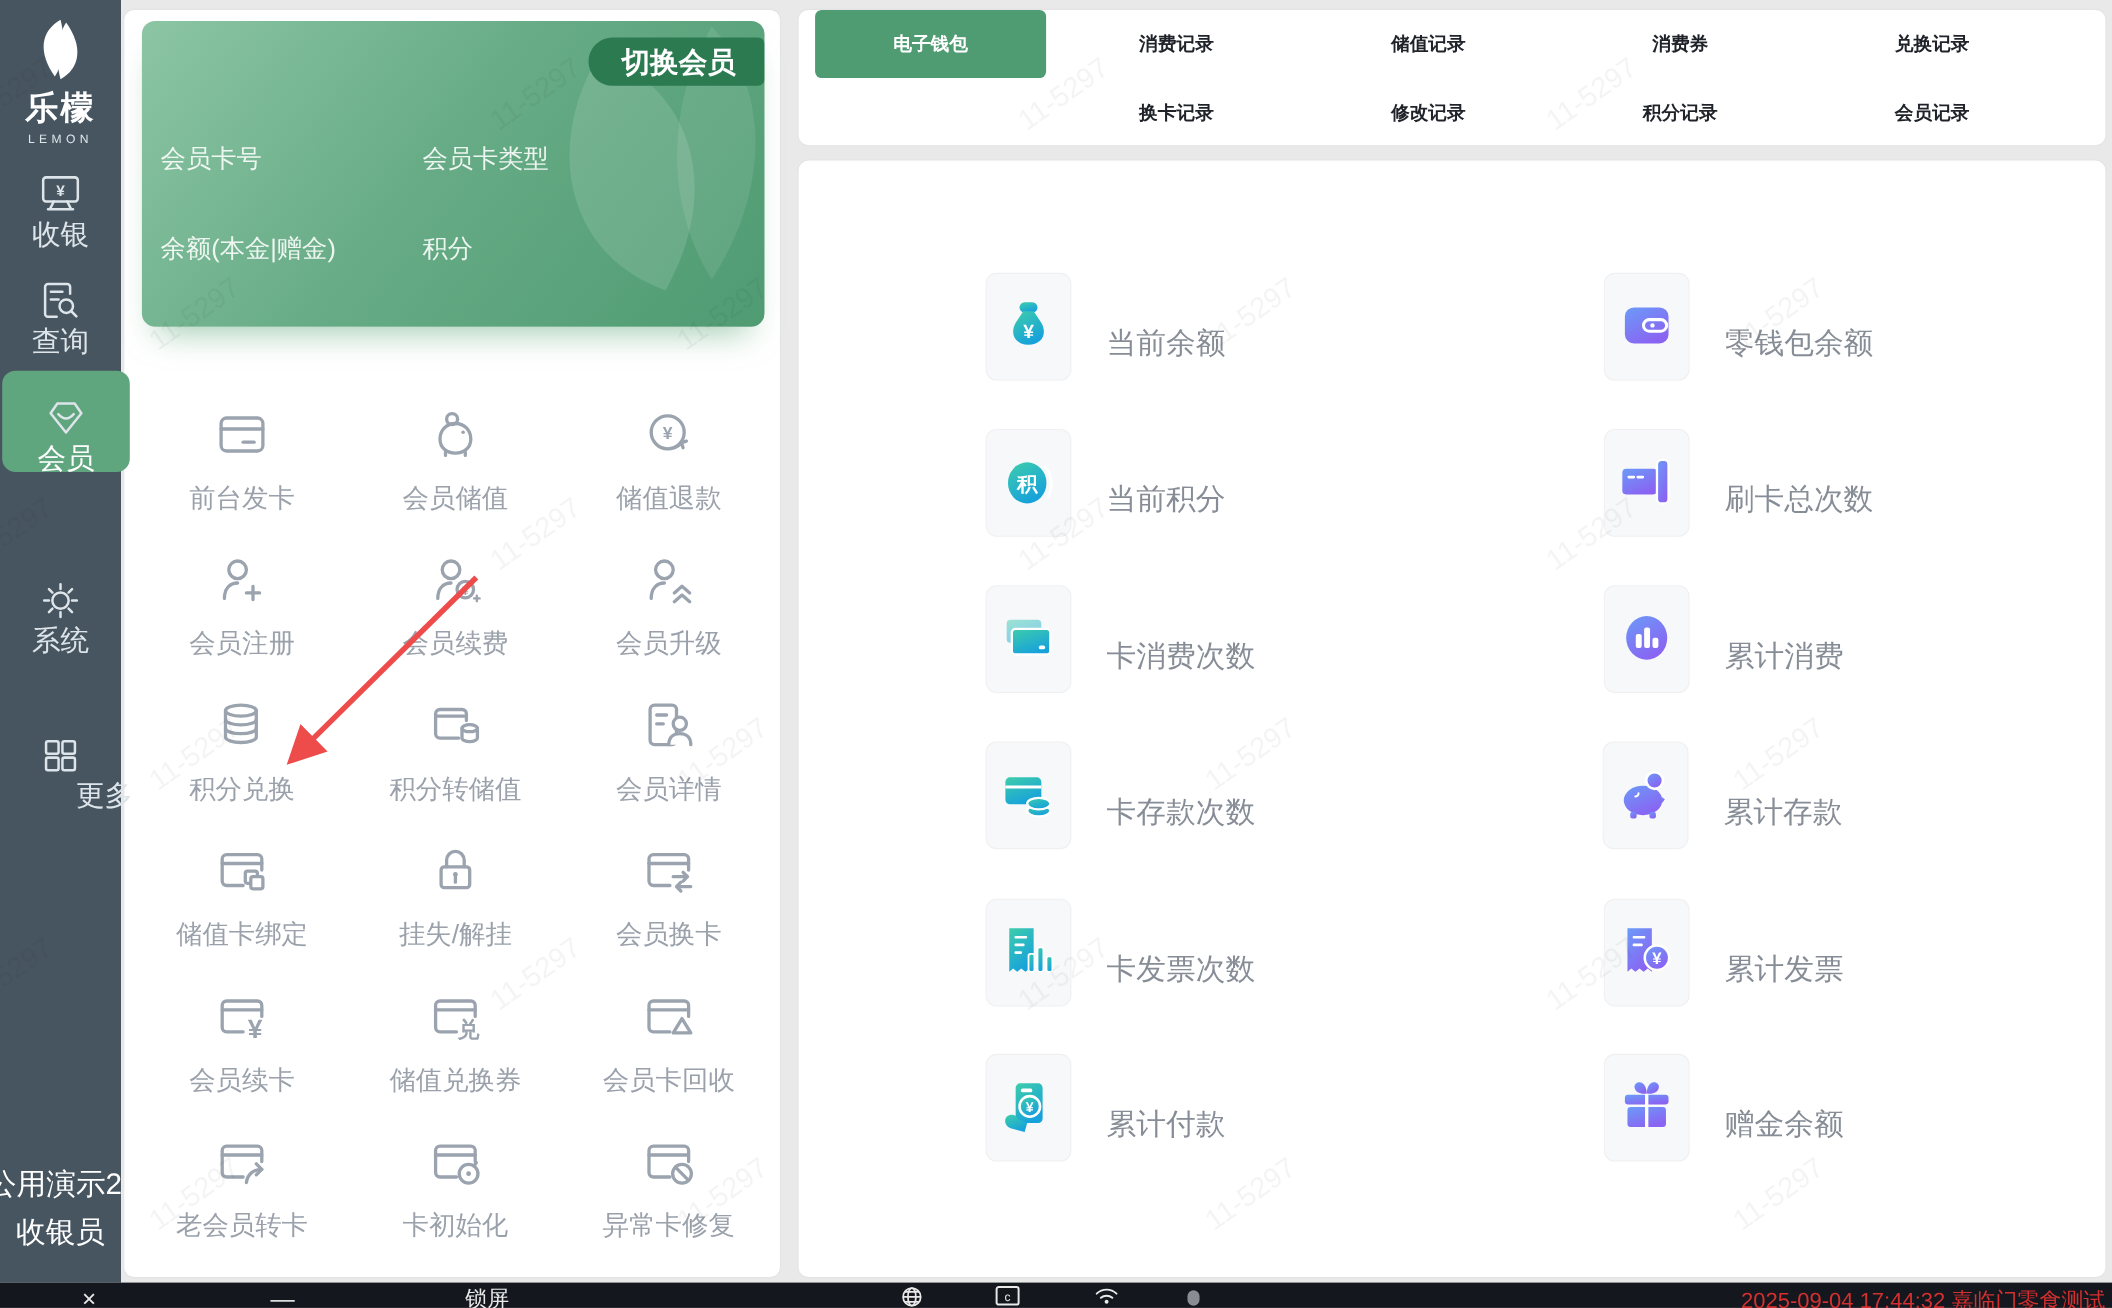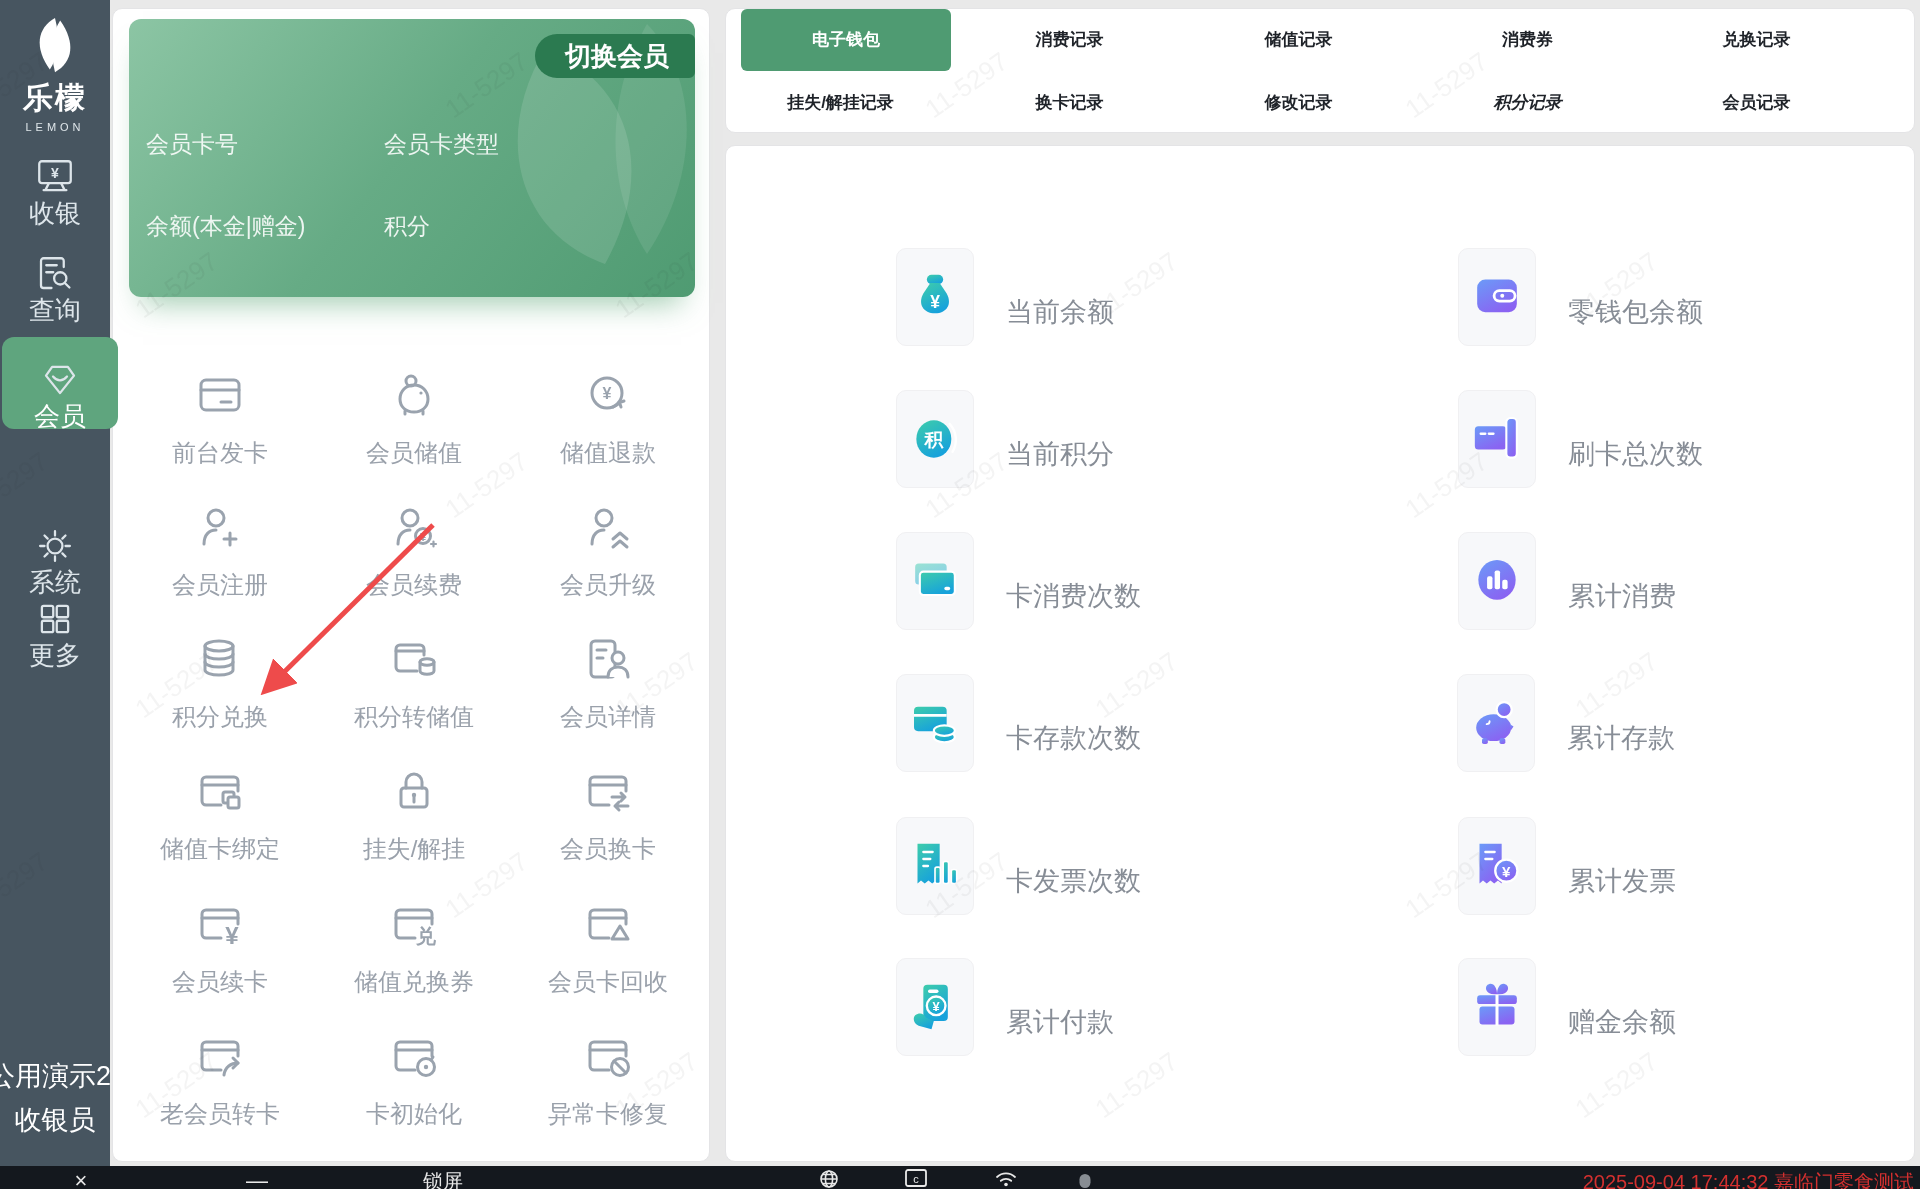--- a/index.html
+++ b/index.html
@@ -114,21 +114,21 @@
           </svg></span>
         <span class="nlabel">会员</span>
       </div>
       <div class="nav-item" style="top: 503px;">
         <span class="nicon"><svg width="42" height="42" viewBox="0 0 48 48" fill="none" stroke="#DDE5EA" stroke-width="2.6" stroke-linecap="round" stroke-linejoin="round">
             <circle cx="24" cy="24" r="8.5"></circle>
             <path d="M24 7 v5 M24 36 v5 M7 24 h5 M36 24 h5 M12 12 l3.6 3.6 M32.4 32.4 L36 36 M36 12 l-3.6 3.6 M15.6 32.4 L12 36"></path>
           </svg></span>
         <span class="nlabel">系统</span>
       </div>
-      <div class="nav-item" style="top: 576px;">
+      <div class="nav-item" style="top: 644px; padding-left: 40px;">
         <span class="nicon"><svg width="42" height="42" viewBox="0 0 48 48" fill="none" stroke="#DDE5EA" stroke-width="2.6" stroke-linecap="round" stroke-linejoin="round">
             <rect x="9" y="9" width="13" height="13" rx="2"></rect>
             <rect x="26" y="9" width="13" height="13" rx="2"></rect>
             <rect x="9" y="26" width="13" height="13" rx="2"></rect>
             <rect x="26" y="26" width="13" height="13" rx="2"></rect>
           </svg></span>
         <span class="nlabel">更多</span>
       </div>
     </div>
   <div id="sidebar-footer">
@@ -355,24 +355,23 @@
     <line x1="320" y1="516" x2="154" y2="680" stroke="#EE4B4B" stroke-width="5" marker-end="url(#ah)"></line>
   </svg>
 </div>
 
 <div id="tabs-panel" class="panel">
     <div class="tab active" style="top: 0px; left: 15px;">电子钱包</div>
     <div class="tab" style="top: 0px; left: 229px;">消费记录</div>
     <div class="tab" style="top: 0px; left: 458px;">储值记录</div>
     <div class="tab" style="top: 0px; left: 687px;">消费券</div>
     <div class="tab" style="top: 0px; left: 916px;">兑换记录</div>
-    <div class="tab" style="top: 63px; left: 0px;">挂失/解挂记录</div>
     <div class="tab" style="top: 63px; left: 229px;">换卡记录</div>
     <div class="tab" style="top: 63px; left: 458px;">修改记录</div>
-    <div class="tab" style="top: 63px; left: 687px; font-style: italic;">积分记录</div>
+    <div class="tab" style="top: 63px; left: 687px;">积分记录</div>
     <div class="tab" style="top: 63px; left: 916px;">会员记录</div>
   </div>
 
 <div id="content-panel" class="panel">
     <div class="stat-item" style="left: 170px; top: 102px;">
       <div class="stat-tile">
         <svg width="56" height="56" viewBox="0 0 48 48">
           <rect x="17" y="5" width="14" height="8" rx="4" fill="url(#tg)"></rect>
           <path fill="url(#tg)" d="M20 12 h8 l6 9 c5 9 0 17 -10 17 s-15 -8 -10 -17 z"></path>
           <text x="24" y="33" font-size="15" font-weight="bold" fill="#fff" stroke="none" text-anchor="middle" font-family="'Liberation Sans',sans-serif">¥</text>

